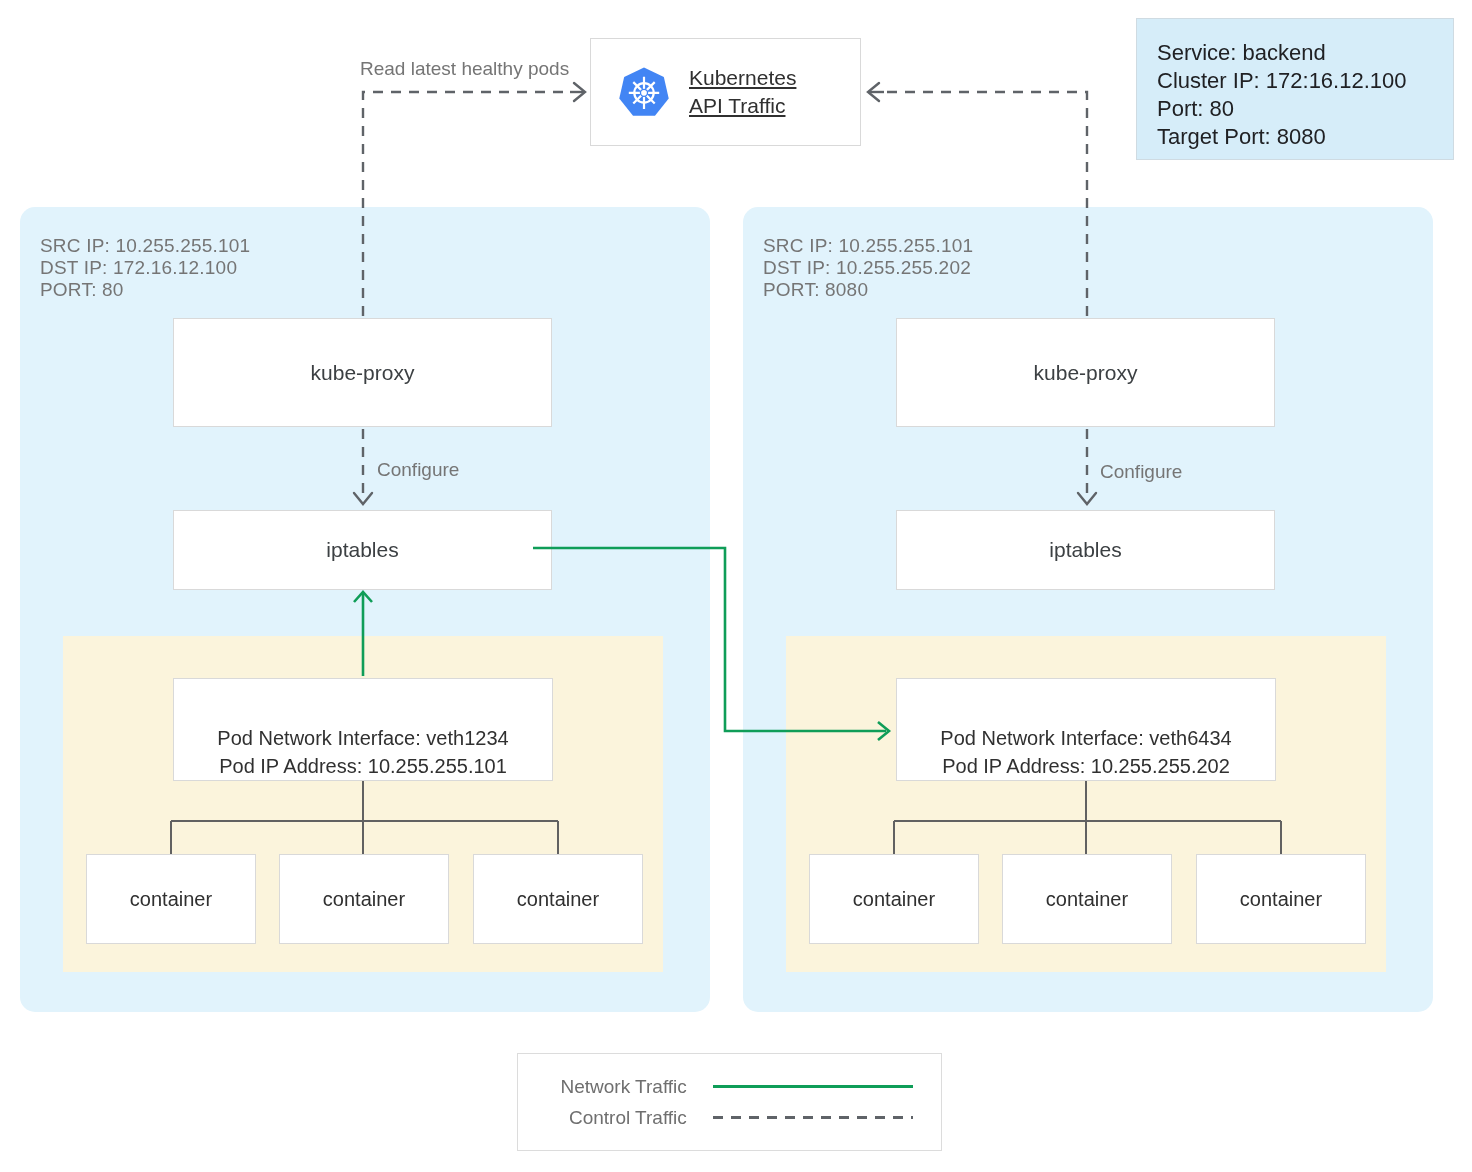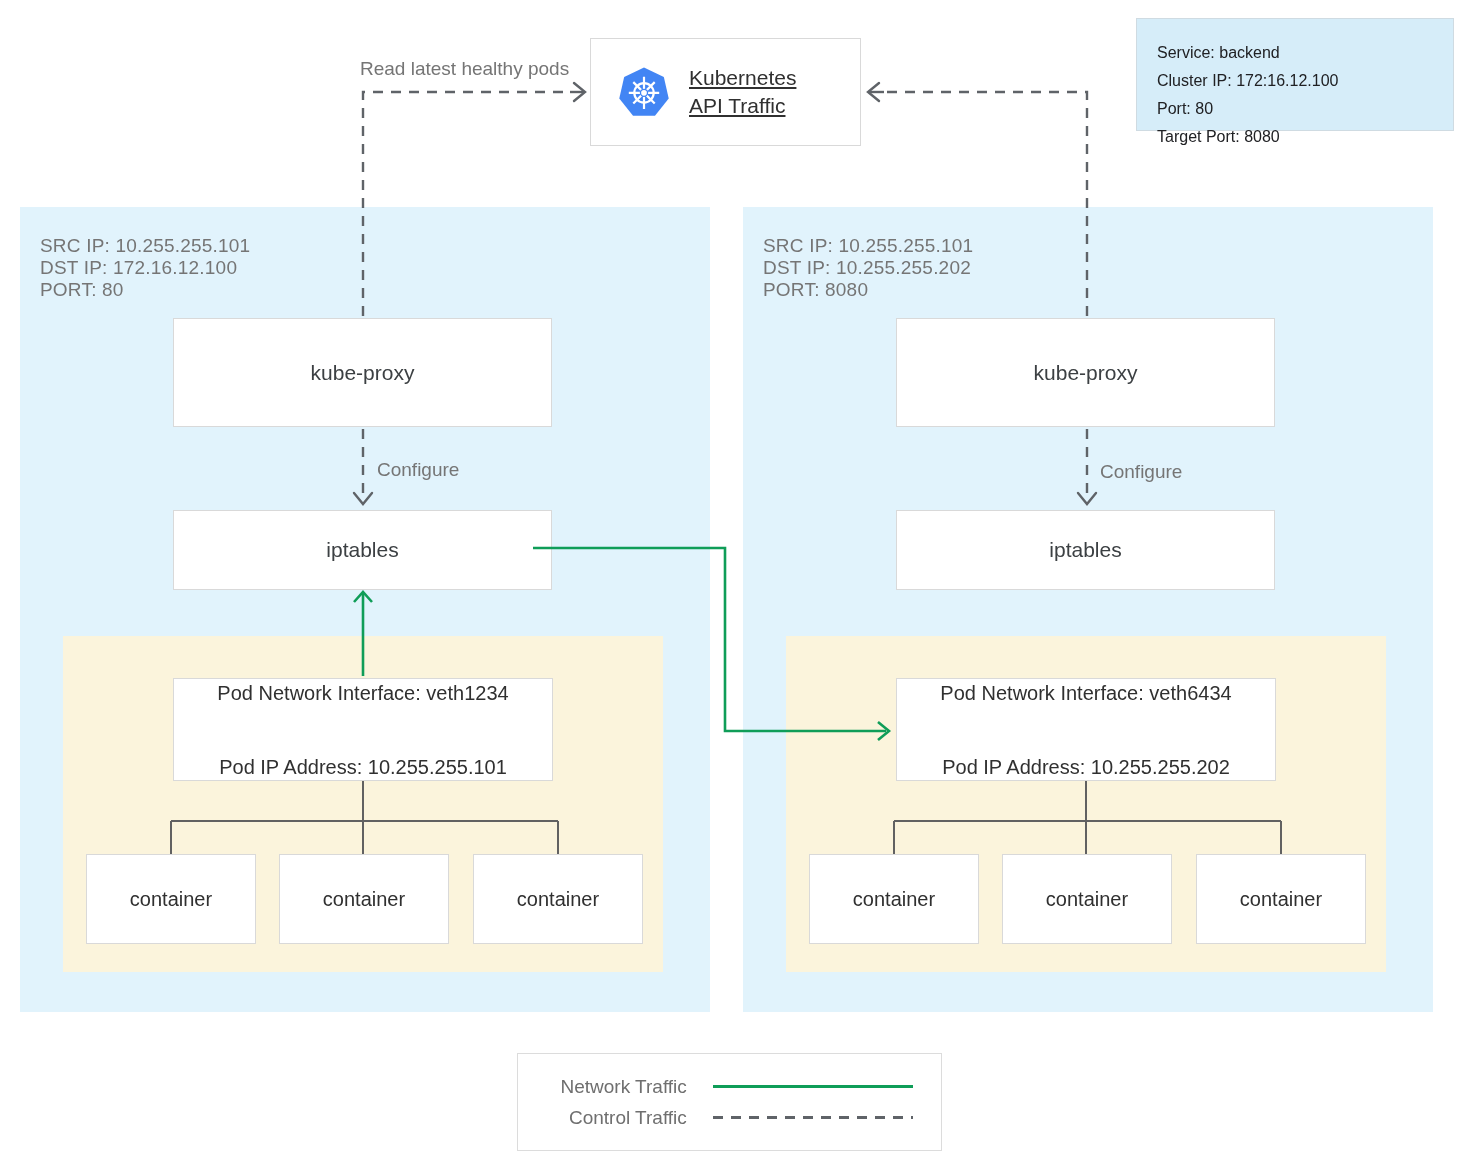--- a/index.html
+++ b/index.html
@@ -18,40 +18,40 @@
   .stage{position:relative;width:1472px;height:1172px;background:#ffffff;overflow:hidden;}
 
   .wires{position:absolute;left:0;top:0;width:1472px;height:1172px;pointer-events:none;z-index:6;}
   .dash{stroke:var(--line-gray);stroke-width:2.4;fill:none;stroke-dasharray:10 8;}
   .head{stroke:var(--line-gray);stroke-width:2.4;fill:none;stroke-linecap:round;}
   .solidtail{stroke:var(--line-gray);stroke-width:2.4;fill:none;}
   .g{stroke:var(--green);stroke-width:2.6;fill:none;}
   .ghead{stroke:var(--green);stroke-width:2.6;fill:none;}
   .t{stroke:#616161;stroke-width:2;fill:none;}
 
-  .node{position:absolute;top:207px;width:690px;height:805px;background:var(--node-bg);z-index:1;}
+  .node{position:absolute;top:207px;width:690px;height:805px;background:var(--node-bg);z-index:1;border-radius:15px;}
   .node-left{left:20px;}
   .node-right{left:743px;}
 
   .node-info{position:absolute;left:20px;top:28px;color:var(--gray-text);font-size:19px;line-height:22px;letter-spacing:.2px;}
 
   .white-box{position:absolute;background:#ffffff;border:1px solid var(--box-border);display:flex;align-items:center;justify-content:center;color:var(--dark-text);z-index:3;}
   .kube-proxy{left:153px;top:111px;width:379px;height:109px;font-size:21px;}
   .iptables{left:153px;top:303px;width:379px;height:80px;font-size:21px;}
 
   .pod{position:absolute;left:43px;top:429px;width:600px;height:336px;background:var(--pod-bg);z-index:2;}
-  .pod-if{position:absolute;left:110px;top:42px;width:380px;height:103px;background:#fff;border:1px solid var(--box-border);display:flex;flex-direction:column;align-items:center;justify-content:flex-start;color:#303030;font-size:20px;line-height:28px;z-index:3;gap:46px;}
+  .pod-if{position:absolute;left:110px;top:42px;width:380px;height:103px;background:#fff;border:1px solid var(--box-border);display:flex;flex-direction:column;align-items:center;justify-content:flex-end;color:#303030;font-size:20px;line-height:28px;z-index:3;}
   .container-box{position:absolute;top:218px;width:170px;height:90px;background:#fff;border:1px solid var(--box-border);display:flex;align-items:center;justify-content:center;color:#303030;font-size:20px;z-index:3;}
   .c1{left:23px;} .c2{left:216px;} .c3{left:410px;}
 
   .api-box{position:absolute;left:590px;top:38px;width:271px;height:108px;background:#fff;border:1px solid var(--box-border);display:flex;align-items:center;padding-left:26px;z-index:3;}
   .api-label{margin-left:18px;color:#303030;font-size:21px;line-height:28px;text-decoration:underline;}
   .k8s-logo{flex:0 0 auto;}
 
-  .service-box{position:absolute;left:1136px;top:18px;width:318px;height:113px;background:var(--service-bg);border:1px solid #cfdbe2;padding:20px 0 0 20px;color:#202124;font-size:16px;line-height:28px;z-index:3;}
+  .service-box{position:absolute;left:1136px;top:18px;width:318px;height:142px;background:var(--service-bg);border:1px solid #cfdbe2;padding:20px 0 0 20px;color:#202124;font-size:22px;line-height:28px;z-index:3;}
 
   .annotation{position:absolute;color:var(--gray-text);font-size:19px;z-index:4;white-space:nowrap;}
   .read-pods{left:360px;top:58px;}
   .configure-left{left:377px;top:459px;}
   .configure-right{left:1100px;top:461px;}
 
   .legend{position:absolute;left:517px;top:1053px;width:425px;height:98px;background:#fff;border:1px solid #dcdcdc;display:flex;flex-direction:column;justify-content:center;gap:9px;padding:0 28px;z-index:3;}
   .legend-row{display:flex;align-items:center;}
   .legend-label{width:152px;text-align:right;color:#6f6f6f;font-size:19px;}
   .legend-line{margin-left:26px;width:216px;height:3px;}

